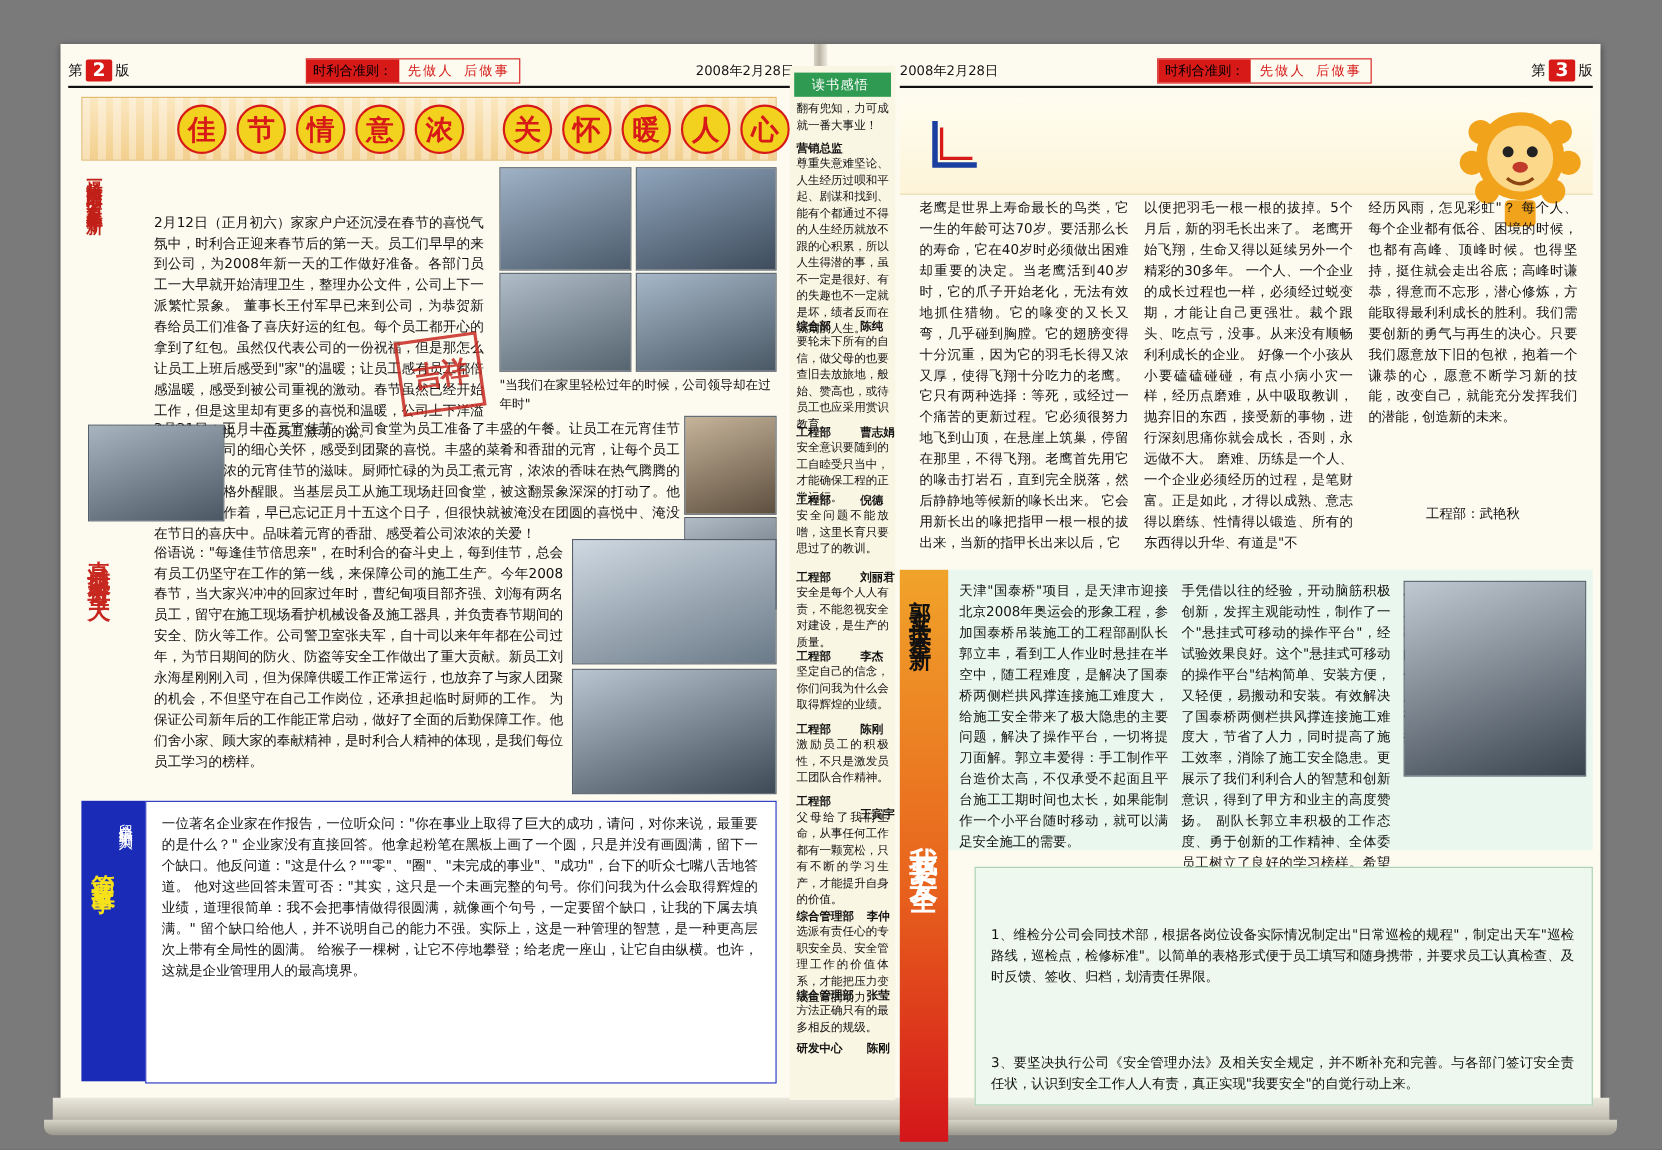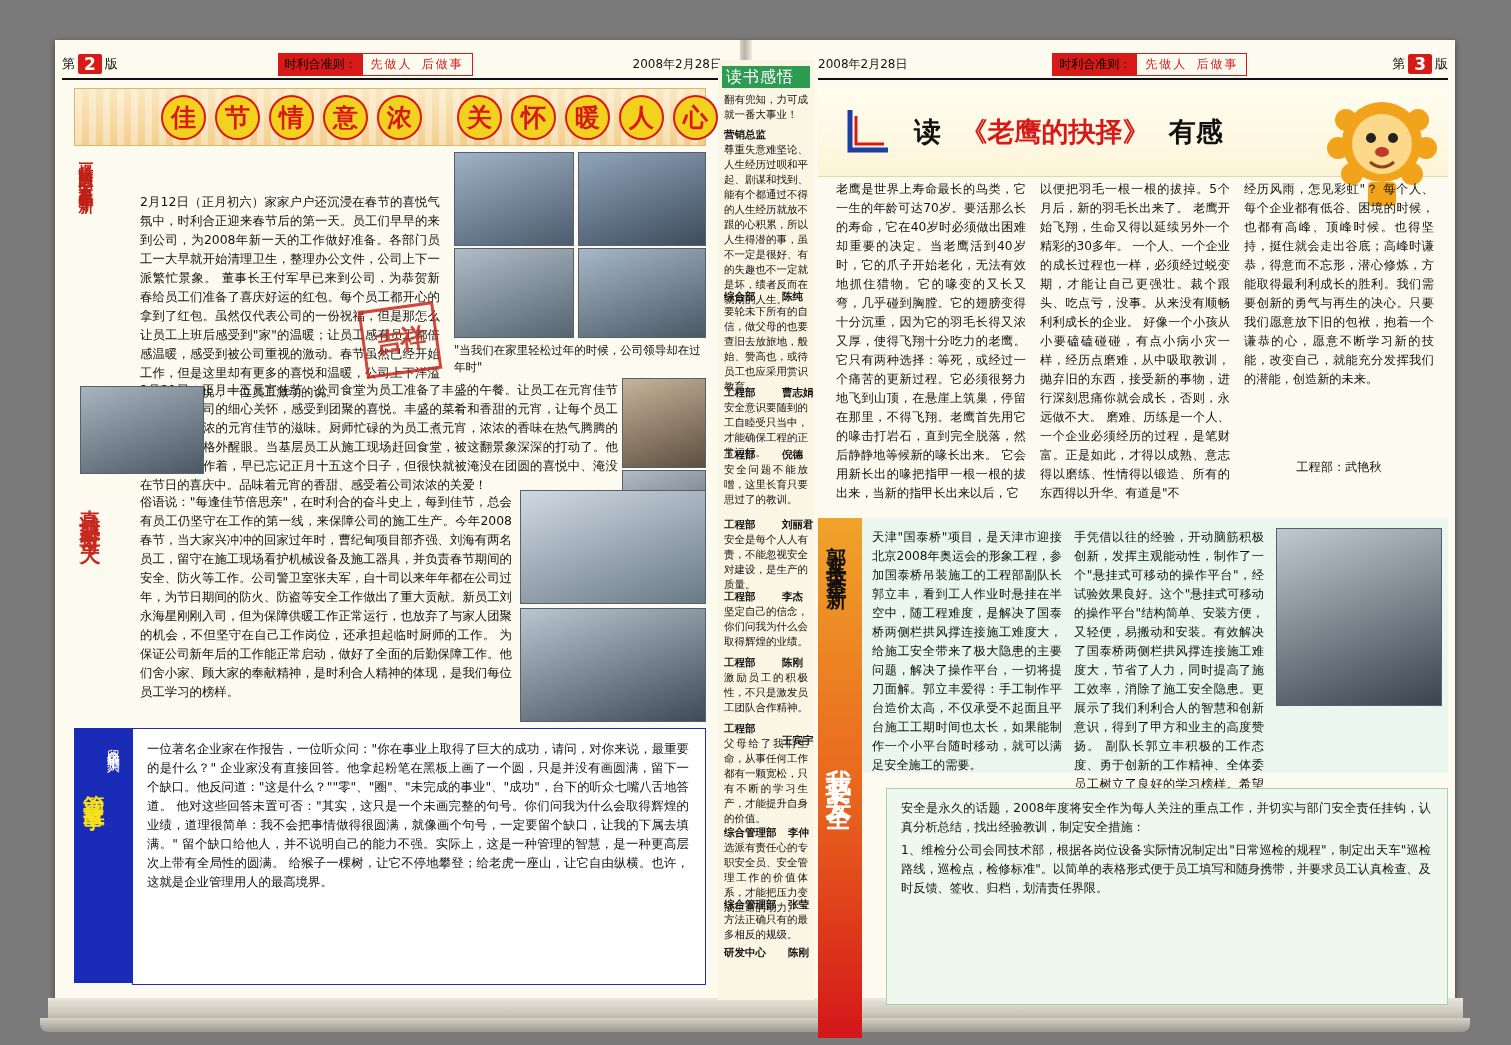--- a/index.html
+++ b/index.html
@@ -63,21 +63,21 @@
   #story-left{position:absolute;left:12px;top:640px;width:58px;height:255px;
      background:#1a2bb8;}
   #story-left .t1{position:absolute;left:30px;top:10px;writing-mode:vertical-rl;
      color:#fff;font-size:13px;letter-spacing:2px;}
   #story-left .t2{position:absolute;left:6px;top:50px;writing-mode:vertical-rl;
      color:#f7e11a;font-size:21px;font-weight:bold;letter-spacing:5px;}
 
   
   #mid-col{position:absolute;left:718px;top:60px;width:96px;height:940px;background:#faf6e4;}
   #mid-head{position:absolute;left:722px;top:66px;width:88px;height:22px;background:#2f9b52;}
-  #mid-head span{color:#fff;font-size:16px;line-height:22px;padding-left:4px;letter-spacing:1px;}
+  #mid-head span{color:#fff;font-size:12px;line-height:22px;padding-left:16px;letter-spacing:1px;}
   .mid-text{position:absolute;font-size:10.5px;line-height:15px;color:#111;text-align:justify;}
   .mid-lbl{position:absolute;font-size:10.5px;color:#111;font-weight:bold;}
 
   
   #right-body{position:absolute;left:818px;top:88px;width:630px;height:905px;}
   #art-band{position:absolute;left:0;top:0;width:630px;height:88px;
      background:linear-gradient(180deg,#fffdf0,#fdf4d8);border-bottom:1px solid #e6d7a8;}
   .art-title{position:absolute;top:26px;left:96px;font-size:27px;font-weight:bold;color:#111;}
   .art-title .red{color:#d71a18;}
   .bigL{position:absolute;left:22px;top:16px;width:56px;height:56px;}
@@ -241,25 +241,20 @@
 
   <div id="right-body">
 
     <div id="art-band"></div>
 
     <svg class="bigL" viewBox="0 0 56 56">
       <path d="M10 6 L10 46 L48 46" stroke="#1a3fa0" stroke-width="5" fill="none"></path>
       <path d="M16 12 L16 40 L44 40" stroke="#d71a18" stroke-width="3" fill="none"></path>
     </svg>
 
-    <div class="art-title">
-      <span>读</span>
-      <span class="red" style="margin:0 10px;">《老鹰的抉择》</span>
-      <span>有感</span>
-    </div>
 
     <svg class="lion" viewBox="0 0 120 120">
       <circle cx="60" cy="52" r="40" fill="#f2a31c"></circle>
       <circle cx="60" cy="54" r="30" fill="#fcd98a"></circle>
       <g fill="#f2a31c">
         <circle cx="24" cy="30" r="11"></circle>
           <circle cx="96" cy="30" r="11"></circle>
         <circle cx="16" cy="58" r="11"></circle>
           <circle cx="104" cy="58" r="11"></circle>
         <circle cx="30" cy="84" r="11"></circle>
@@ -291,18 +286,18 @@
     </div>
 
     <div class="rcol" style="left:54px;top:440px;width:190px;">天津"国泰桥"项目，是天津市迎接北京2008年奥运会的形象工程，参加国泰桥吊装施工的工程部副队长郭立丰，看到工人作业时悬挂在半空中，随工程难度，是解决了国泰桥两侧栏拱风撑连接施工难度大，给施工安全带来了极大隐患的主要问题，解决了操作平台，一切将提刀面解。郭立丰爱得：手工制作平台造价太高，不仅承受不起面且平台施工工期时间也太长，如果能制作一个小平台随时移动，就可以满足安全施工的需要。</div>
     <div class="rcol" style="left:256px;top:440px;width:190px;">手凭借以往的经验，开动脑筋积极创新，发挥主观能动性，制作了一个"悬挂式可移动的操作平台"，经试验效果良好。这个"悬挂式可移动的操作平台"结构简单、安装方便，又轻便，易搬动和安装。有效解决了国泰桥两侧栏拱风撑连接施工难度大，节省了人力，同时提高了施工效率，消除了施工安全隐患。更展示了我们利利合人的智慧和创新意识，得到了甲方和业主的高度赞扬。
 副队长郭立丰积极的工作态度、勇于创新的工作精神、全体委员工树立了良好的学习榜样。希望全体员工以郭立丰为学习榜样，在</div>
     <div class="rcol" style="left:458px;top:440px;width:164px;">工作中积极主动要办法，多动脑筋不断的解决提高工作效率、突破惯性思维、创造更多的工作捷径，创造更高的价值。
 鉴于郭立丰积极的工作态度及勇于创新的工作精神，经研究决定予以全公司通报表扬，奖励考核20分。</div>
     <div class="photo" style="left:458px;top:440px;width:164px;height:176px;background:linear-gradient(160deg,#c0c9d2,#3a444e);"></div>
 
     <div id="safety-box">
-      <div class="rcol" style="left:14px;top:10px;width:530px;position:absolute;">安全是永久的话题，2008年度将安全作为每人关注的重点工作，并切实与部门安全责任挂钩，认真分析总结，找出经验教训，制定安全措施：</div>
       <div class="rcol" style="left:14px;top:52px;width:530px;position:absolute;">1、维检分公司会同技术部，根据各岗位设备实际情况制定出"日常巡检的规程"，制定出天车"巡检路线，巡检点，检修标准"。以简单的表格形式便于员工填写和随身携带，并要求员工认真检查、及时反馈、签收、归档，划清责任界限。</div>
+      <div class="rcol" style="left:14px;top:168px;width:530px;position:absolute;">3、要坚决执行公司《安全管理办法》及相关安全规定，并不断补充和完善。与各部门签订安全责任状，认识到安全工作人人有责，真正实现"我要安全"的自觉行动上来。</div>
     </div>
 
   </div>
 </div>
 
 </body></html>

